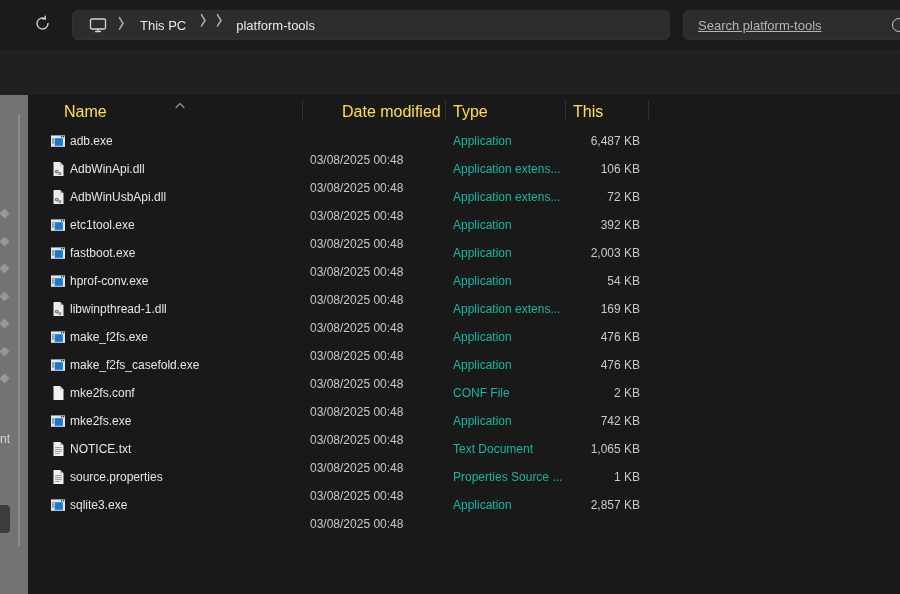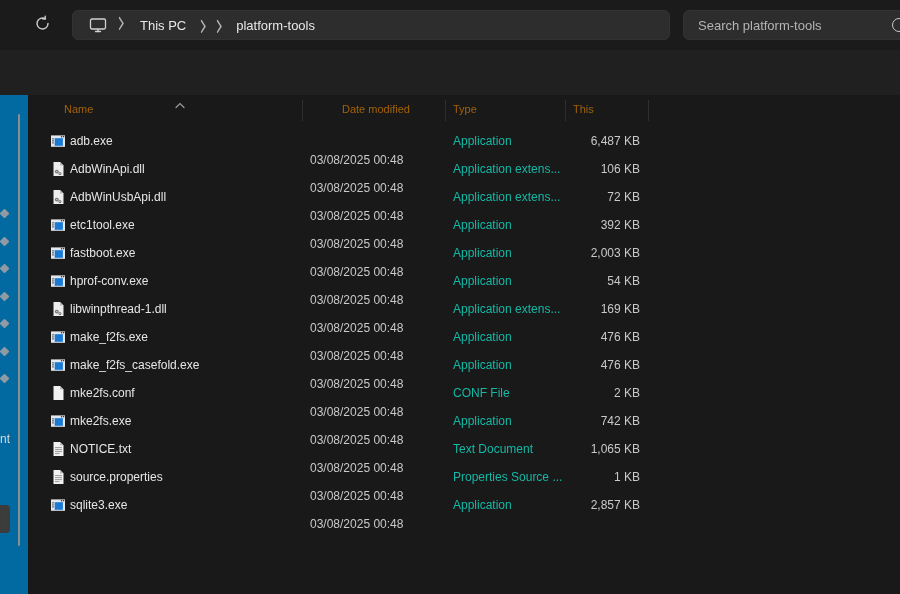--- a/index.html
+++ b/index.html
@@ -16,48 +16,48 @@
   .refresh-btn { position:absolute; left:28px; top:11px; width:28px; height:28px;
     display:flex; align-items:center; justify-content:center; background:none; border:none; cursor:pointer; }
   .addr-pill { position:absolute; left:72px; top:10px; width:598px; height:30px;
     background:#2d2d2d; border:1px solid #323232; border-radius:6px;
     display:flex; align-items:center; padding-left:12px; gap:2px; }
   .crumb { color:#e8e8e8; font-size:13px; padding:3px 9px; border-radius:4px; cursor:pointer; white-space:nowrap; }
   .crumb-sep { color:#aeaeae; font-size:12px; padding:0 4px; transform:scaleY(1.4); }
   .search-pill { position:absolute; left:683px; top:10px; width:240px; height:30px;
     background:#2d2d2d; border:1px solid #323232; border-radius:6px;
     display:flex; align-items:center; padding-left:14px; }
-  .search-pill span { color:#b4b4b4; font-size:13px; }
+  .search-pill span { color:#b4b4b4; font-size:13px;text-decoration:underline; }
   .search-edge-glyph { position:absolute; left:208px; top:7px; width:14px; height:14px;
     border:1.5px solid #c9c9c9; border-radius:50%; }
 
   
   .toolbar { position:absolute; left:0; top:50px; width:900px; height:45px; background:#202020; }
   .tb-btn { position:absolute; top:60px; height:28px; background:none; border:none; border-radius:4px;
     display:flex; align-items:center; justify-content:center; cursor:pointer; }
   .tb-sep { position:absolute; top:61px; width:1px; height:26px; background:#3a3a3a; }
   .tb-label { color:#e6e6e6; font-size:13px; margin:0 6px 0 8px; }
   .tb-chevron { margin-top:2px; }
   .more-dots { color:#e2e2e2; font-size:10px; letter-spacing:2px; }
   .toolbar-divider { position:absolute; left:20px; top:94px; width:880px; height:1px; background:#2c2c2c; }
 
   
-  .nav-sliver { position:absolute; left:0; top:95px; width:28px; height:499px; background:#0369a1; }
+  .nav-sliver { position:absolute; left:0; top:95px; width:28px; height:499px; background:#737373; }
   .tree-chevron { position:absolute; left:1px; width:7px; height:7px; background:#8f9aa2;
     transform:rotate(45deg); border-radius:1px; cursor:pointer; }
   .nav-trunc-label { position:absolute; left:0; top:432px; color:#d9d9d9; font-size:12px; }
   .nav-sel-fragment { position:absolute; left:0; top:505px; width:10px; height:28px;
     background:#3c3c3c; border-radius:0 4px 4px 0; }
   .nav-scrollbar { position:absolute; left:18px; top:114px; width:2px; height:432px;
     background:#8d8d8d; border-radius:2px; cursor:pointer; }
 
   
   .file-pane { position:absolute; left:28px; top:95px; width:872px; height:499px; background:#191919; }
   .list-header { position:relative; height:31px; }
-  .col-label { position:absolute; top:8px; font-size:11px; color:#a16207; cursor:pointer; }
+  .col-label { position:absolute; top:8px; font-size:16px; color:#fde047; cursor:pointer; }
   .col-name   { left:36px; }
   .col-date   { left:282px;margin-left:32px; }
   .col-type   { left:425px; }
   .col-size   { left:545px; }
   .col-sep { position:absolute; top:5px; width:1px; height:21px; background:#2f2f2f; cursor:col-resize; }
   .sep-1 { left:274px; } .sep-2 { left:417px; } .sep-3 { left:537px; } .sep-4 { left:620px; }
   .sort-caret { position:absolute; left:146px; top:0px; }
 
   .file-list { position:absolute; left:0; top:32px; width:872px; }
   .file-row { position:relative; height:28px; cursor:pointer; }
@@ -85,21 +85,21 @@
       <svg width="18" height="16" viewBox="0 0 18 16">
         <rect x="1.5" y="2" width="15" height="10" rx="1.4" fill="none" stroke="#d2d2d2" stroke-width="1.3"></rect>
         <path d="M6.5 14.5 H11.5 M9 12.2 V14.3" stroke="#d2d2d2" stroke-width="1.3" stroke-linecap="round"></path>
       </svg>
     </span>
     <span class="crumb-sep">
       <svg width="8" height="12" viewBox="0 0 8 12">
           <path d="M2.5 2 L6 6 L2.5 10" fill="none" stroke="#b4b4b4" stroke-width="1.3" stroke-linecap="round"></path>
         </svg>
     </span>
-    <span class="breadcrumbs" style="display:flex;align-items:flex-end;">
+    <span class="breadcrumbs" style="display:flex;align-items:flex-start;">
         <span class="crumb">This PC</span>
         <span class="crumb-sep"><svg width="8" height="12" viewBox="0 0 8 12">
             <path d="M2.5 2 L6 6 L2.5 10" fill="none" stroke="#b4b4b4" stroke-width="1.3" stroke-linecap="round"></path>
           </svg></span>
         <span class="crumb-sep"><svg width="8" height="12" viewBox="0 0 8 12">
             <path d="M2.5 2 L6 6 L2.5 10" fill="none" stroke="#b4b4b4" stroke-width="1.3" stroke-linecap="round"></path>
           </svg></span>
         <span class="crumb">platform-tools</span>
       </span>
   </div>

